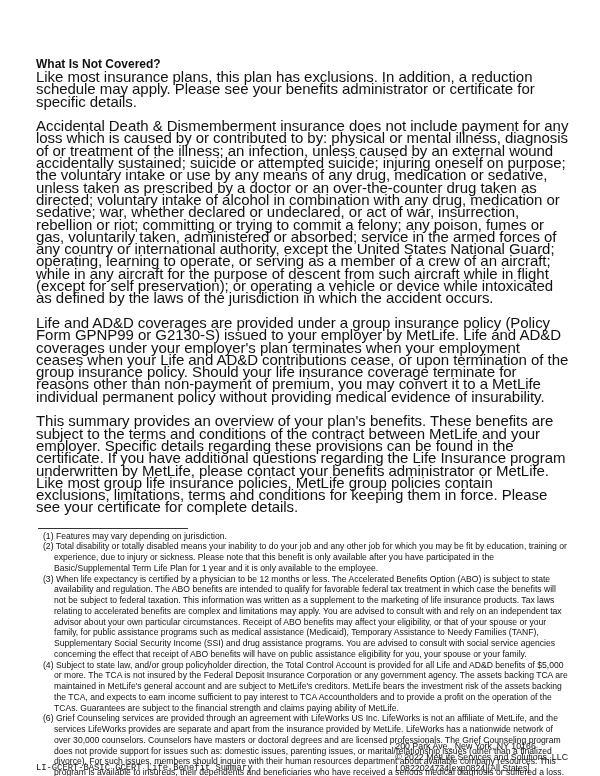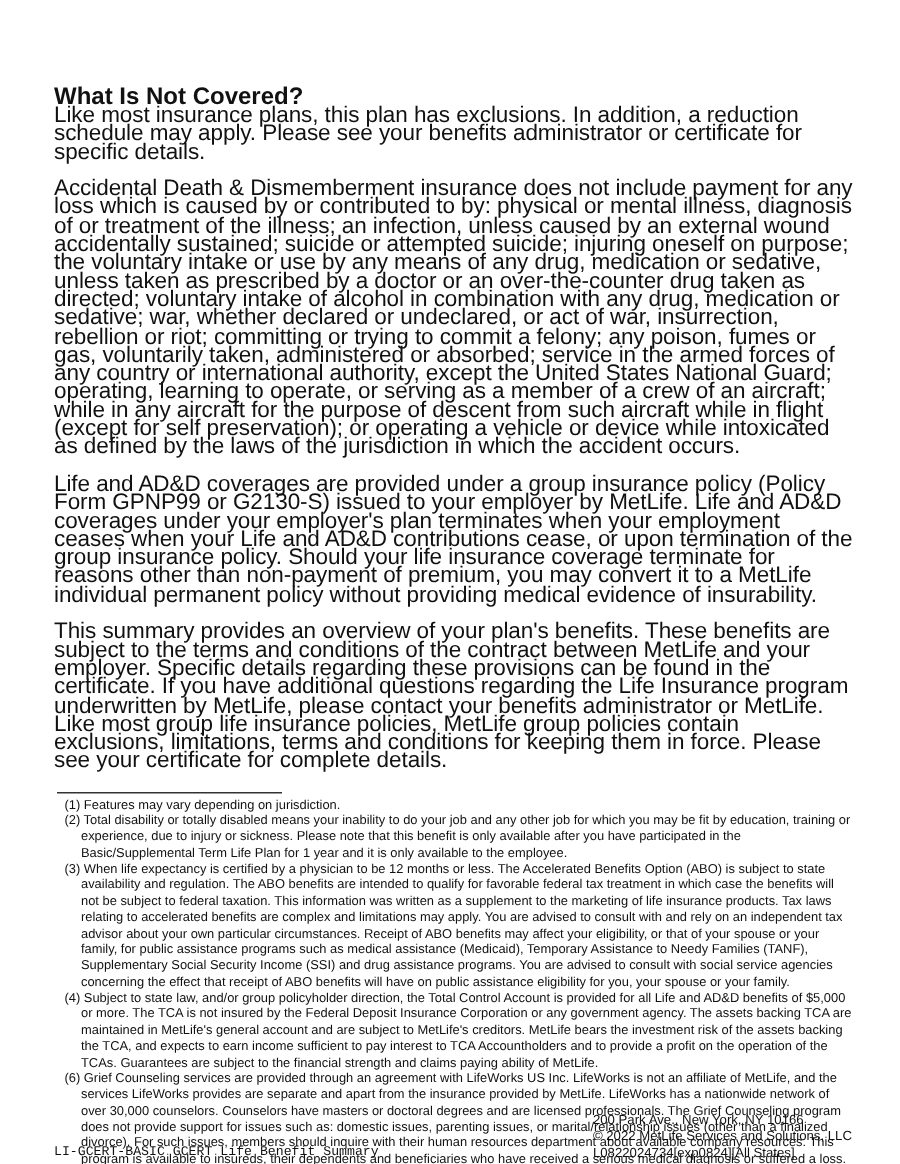--- a/index.html
+++ b/index.html
@@ -1,19 +1,19 @@
 <!DOCTYPE html>
 <html><head>
 <meta charset="utf-8">
 <style>
   html, body { margin: 0; padding: 0; background: #ffffff; }
   body { width: 600px; height: 776px; position: relative; overflow: hidden;
          font-family: "Liberation Sans", sans-serif; color: #111111; }
   .page { position: absolute; left: 36px; top: 58px; width: 534px; }
-  h1 { font-size: 16px; font-weight: bold; margin: 0; line-height: 13px; }
+  h1 { font-size: 12px; font-weight: bold; margin: 0; line-height: 13px; }
   .para { font-size: 15px; line-height: 12.3px; margin: 0 0 12.3px 0; letter-spacing: -0.05px; }
   .para.first { margin-bottom: 12.3px; }
   .rule { width: 150px; border-top: 1px solid #333; margin: 14px 0 2px 2px; }
   ol.notes { list-style: none; margin: 0; padding: 0; }
   ol.notes li { font-size: 8.6px; line-height: 10.75px; padding-left: 14px; text-indent: -11px; margin-left: 4px; }
   .footer { position: absolute; left: 36px; width: 532px; top: 741px; font-size: 8.8px; line-height: 10.8px; }
   .footer .right { position: absolute; right: 0; top: 0; text-align: left; }
   .footer .left { position: absolute; left: 0; top: 21.6px; font-family: Liberation Mono, monospace; }
 </style>
 </head>

